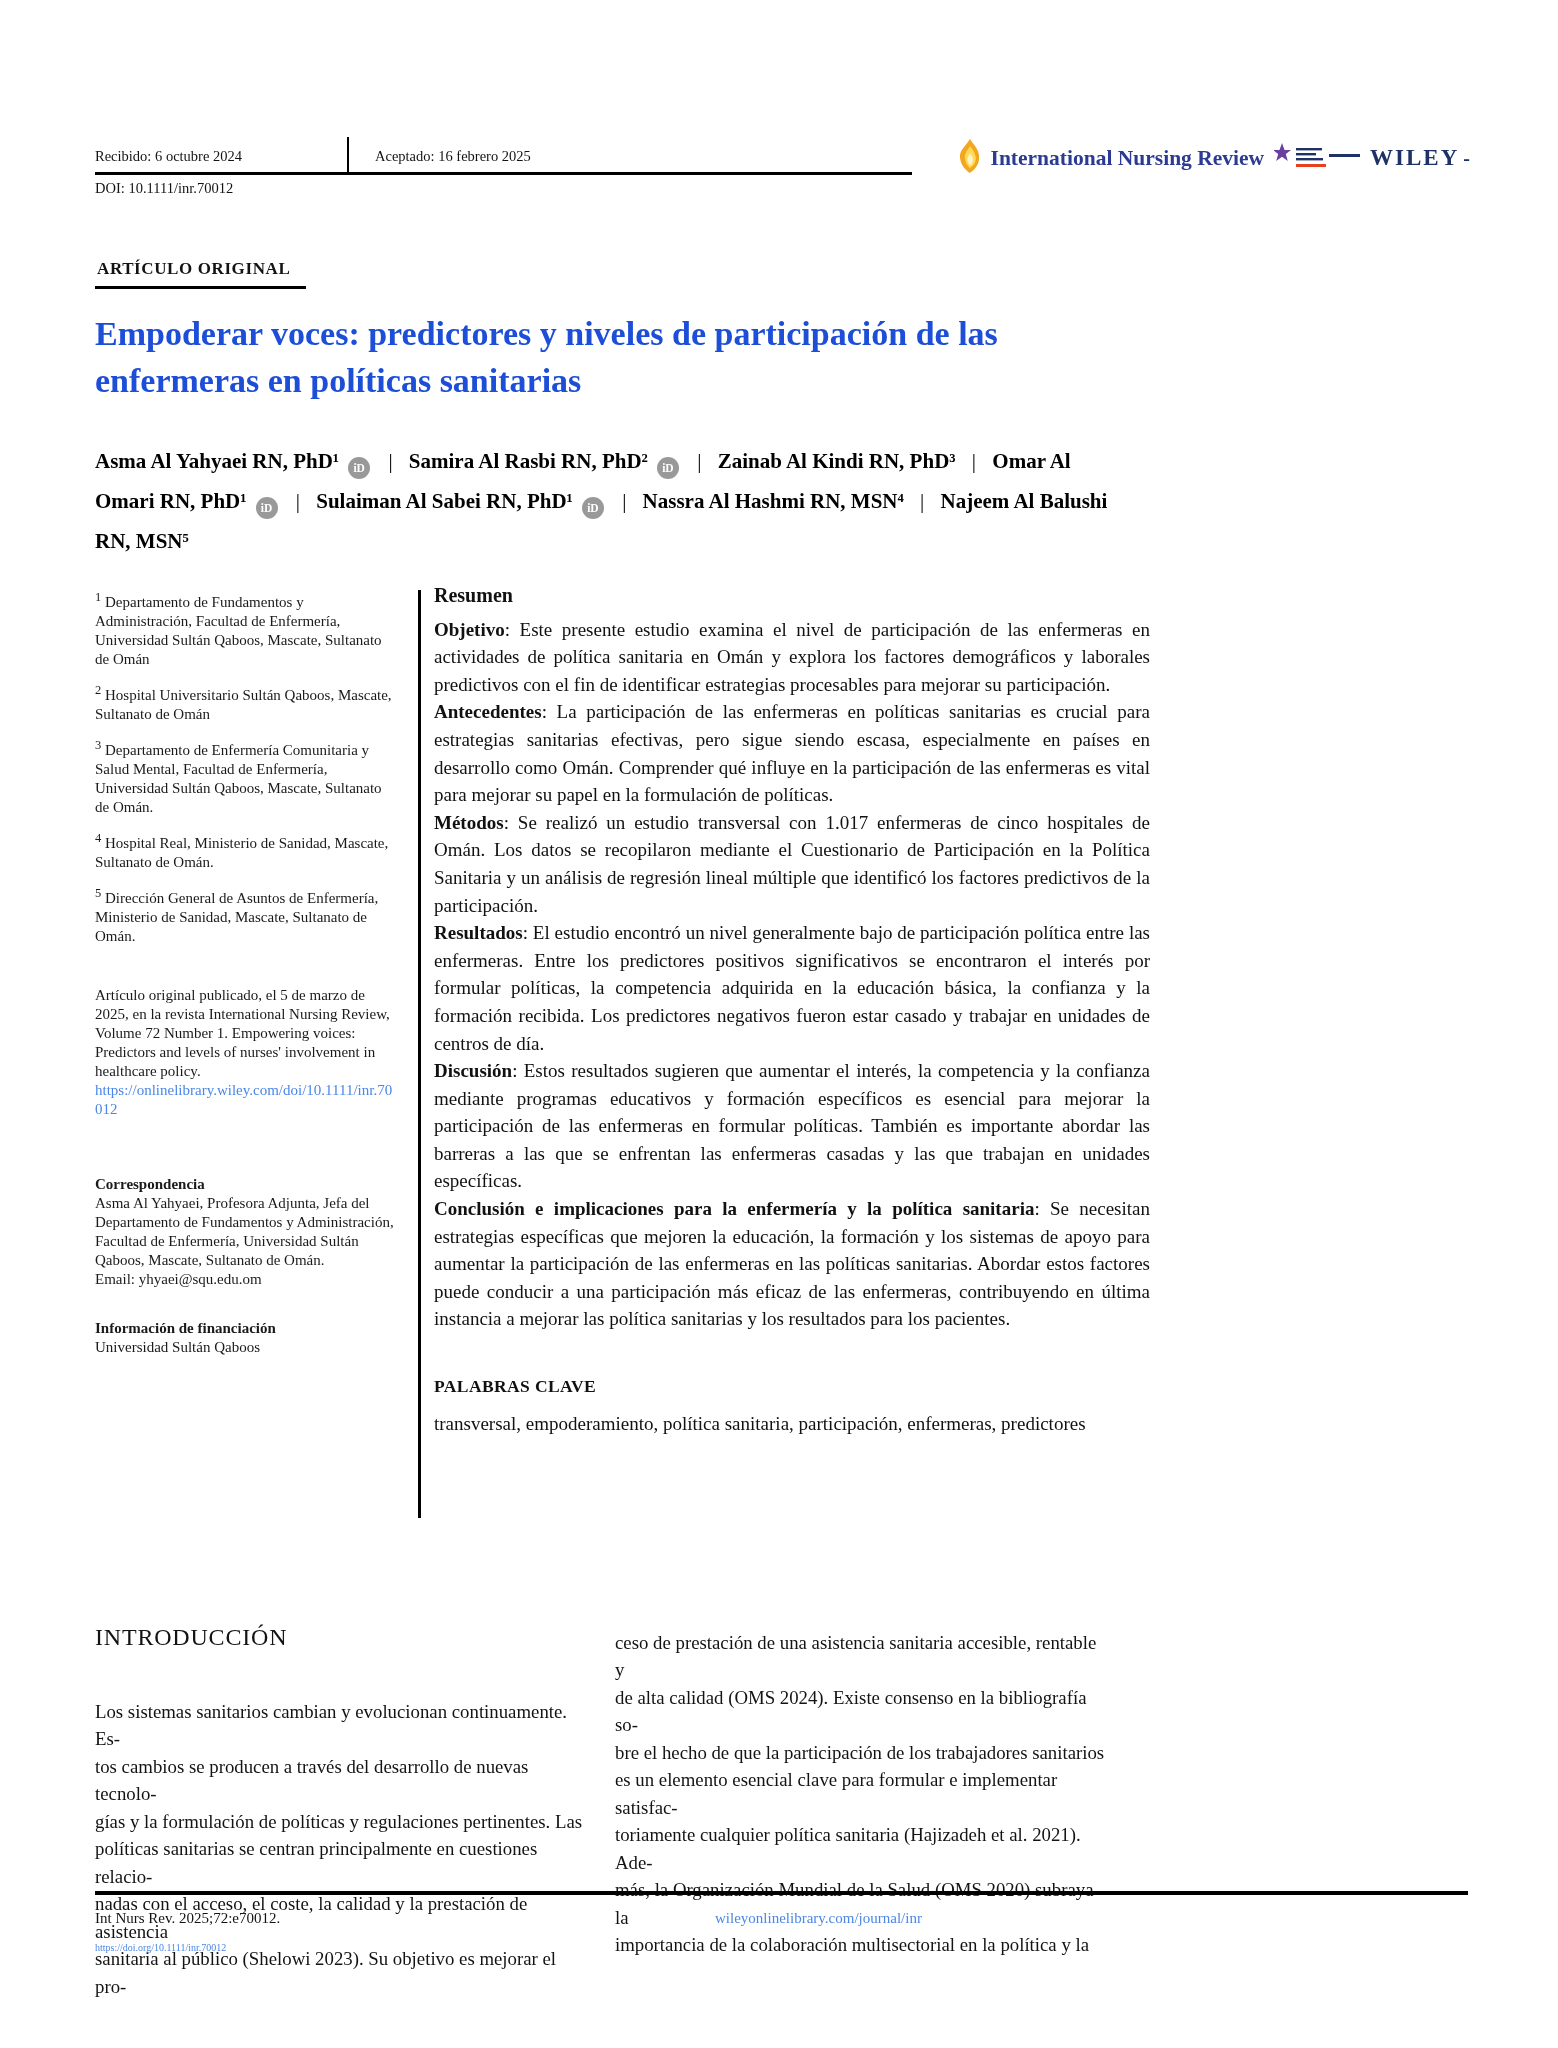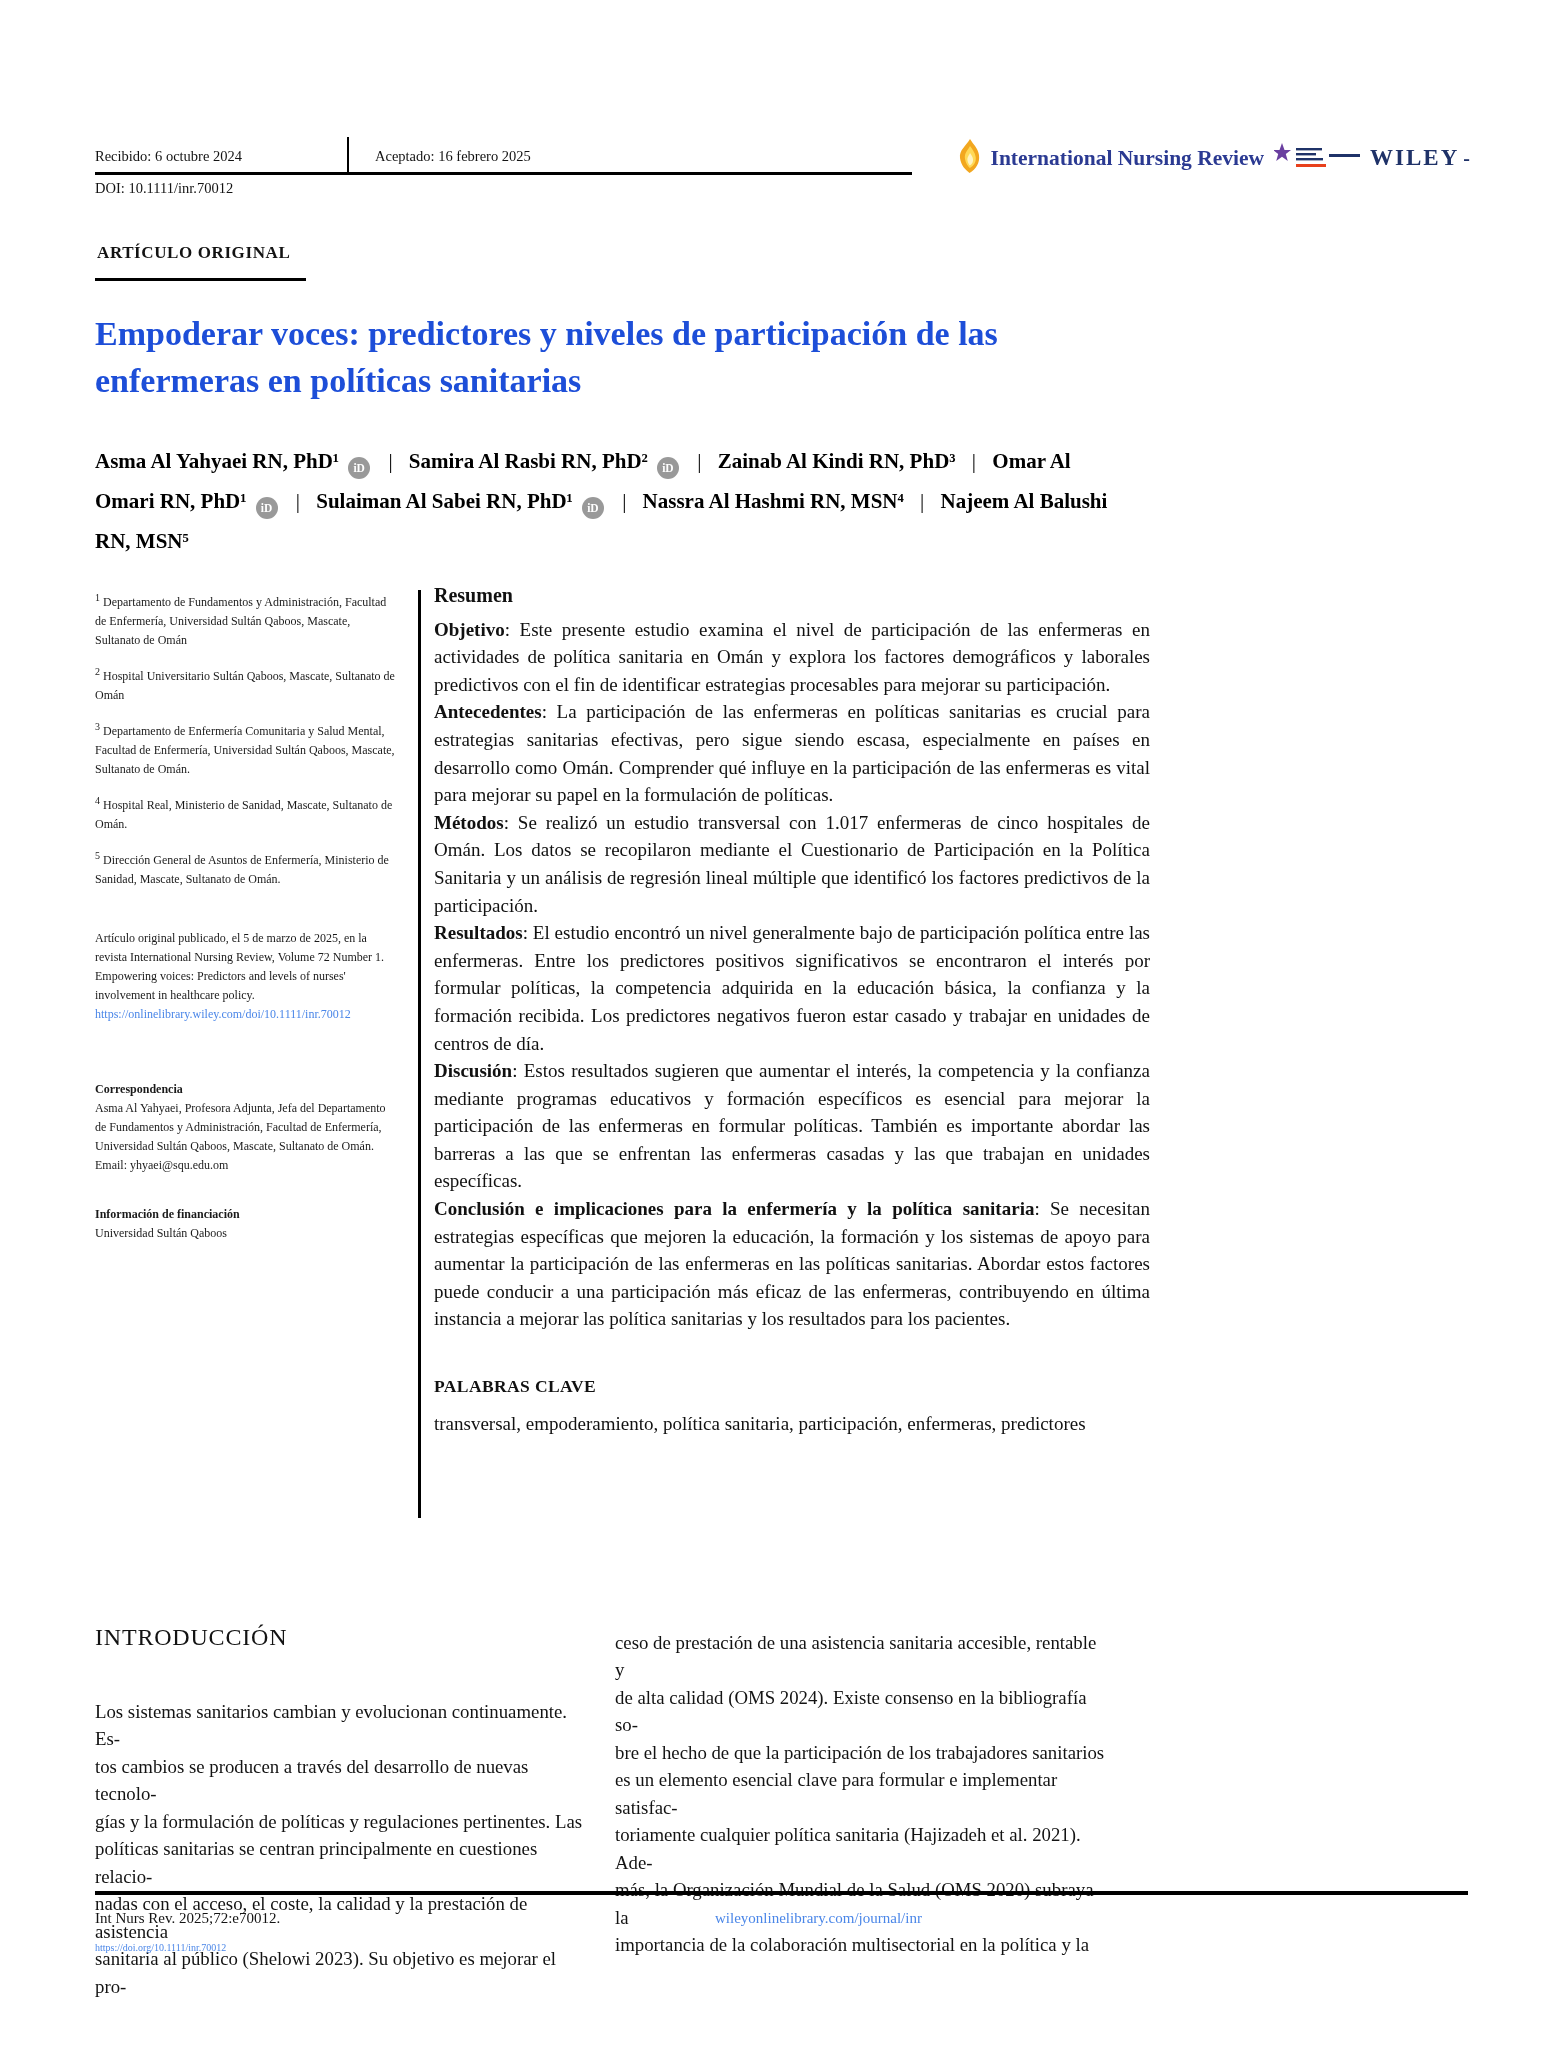--- a/index.html
+++ b/index.html
@@ -19,32 +19,32 @@
   .meta-divider { width:2px; height:38px; background:#000; margin:0 26px 0 14px; }
   .header-rule { position:absolute; left:95px; top:172px; width:817px; height:2.5px; background:#000; }
   .doi-line { position:absolute; left:95px; top:180px; font-size:14.5px; }
 
   .logo-group { position:absolute; right:0; top:-2px; display:flex; align-items:center; height:44px; }
   .journal-name { font-size:21.5px; font-weight:bold; color:#2b3a92; margin-left:8px; white-space:nowrap; }
   .wiley-wordmark { font-size:23px; font-weight:bold; letter-spacing:2px; color:#1f3268; margin-left:10px; }
   .wiley-dash { font-size:20px; font-weight:bold; color:#1f3268; margin-left:4px; }
 
   
-  .article-type { position:absolute; left:95px; top:243px; font-size:17px; font-weight:bold; letter-spacing:0.6px;
-                  border-bottom:3.5px solid #000; padding:0 16px 15px 2px; }
+  .article-type { position:absolute; left:95px; top:259px; font-size:17px; font-weight:bold; letter-spacing:0.6px;
+                  border-bottom:3.5px solid #000; padding:0 16px 7px 2px; }
   .title { position:absolute; left:95px; top:310px; width:1070px; font-size:34px; font-weight:bold; line-height:47px; color:#1d4ed8; }
   .authors { position:absolute; left:95px; top:441px; width:1025px; font-size:21px; font-weight:bold; line-height:40px; color:#000; }
   .author-sep { font-weight:400; margin:0 11px; }
   .orcid { display:inline-flex; justify-content:center; align-items:center;
            width:22px; height:22px; border-radius:50%; background:#999999; color:#fff;
            font-family:Liberation Serif, serif; font-size:11.5px; font-weight:bold;
            margin:0 2px 0 9px; vertical-align:-4px; }
 
   
-  .sidebar { position:absolute; left:95px; top:588px; width:300px; font-size:12px; line-height:19px; color:#1a1a1a; }
+  .sidebar { position:absolute; left:95px; top:588px; width:300px; font-size:15px; line-height:19px; color:#1a1a1a; }
   .affil { margin-bottom:12px; }
   .pub-note { margin-top:40px; }
   .side-link { color:#4a86e8; word-break:break-all; }
   .corr-block { margin-top:56px; }
   .side-heading { font-weight:bold; }
   .funding-block { margin-top:30px; }
   .it { }
 
   
   .abstract-rule { position:absolute; left:418px; top:590px; width:3px; height:928px; background:#000; }

